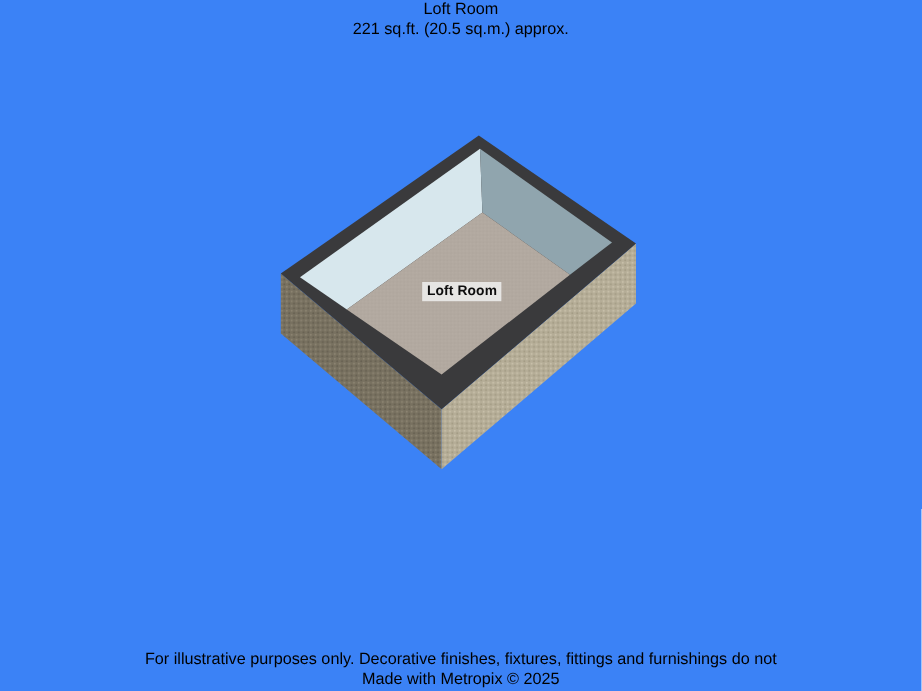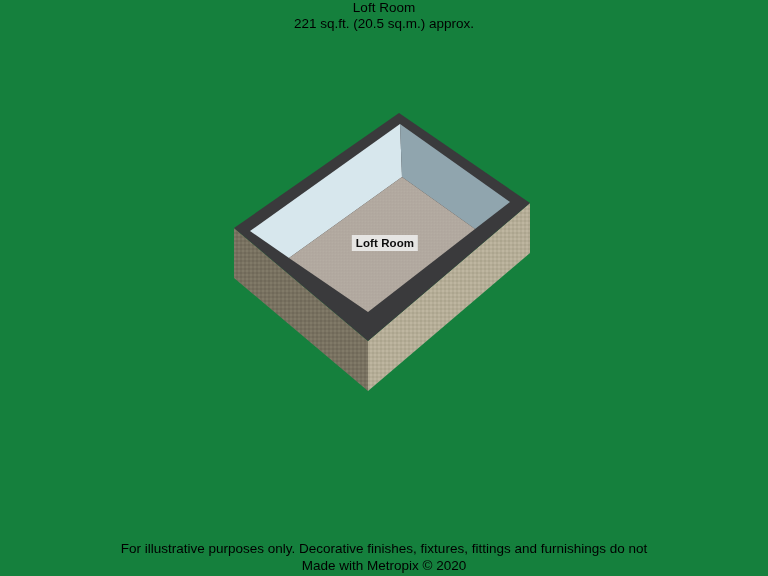--- a/index.html
+++ b/index.html
@@ -5,21 +5,21 @@
   html, body {
     margin: 0;
     padding: 0;
     background: #ffffff;
     font-family: "Liberation Sans", sans-serif;
   }
   .page {
     position: relative;
     width: 768px;
     height: 576px;
-    background: #15803d;
+    background: #3b82f6;
     overflow: hidden;
   }
   .header {
     position: absolute;
     top: 0;
     left: 0;
     width: 100%;
     text-align: center;
     color: #000000;
   }
@@ -99,16 +99,16 @@
     <polygon points="250,231 400,124 402,177 289,258" fill="#d7e7ed"></polygon>
     <polygon points="400,124 510,202 475,229 402,177" fill="#90a5ae"></polygon>
 
     <polygon points="402,177 475,229 368,312 289,258" fill="url(#carpet)"></polygon>
   </svg>
 
   <div class="room-label">Loft Room</div>
 
   <div class="footer">
     <div>For illustrative purposes only. Decorative finishes, fixtures, fittings and furnishings do not</div>
-    <div>Made with Metropix © 2020</div>
+    <div>Made with Metropix © 2025</div>
   </div>
 
 </div>
 
 </body></html>

